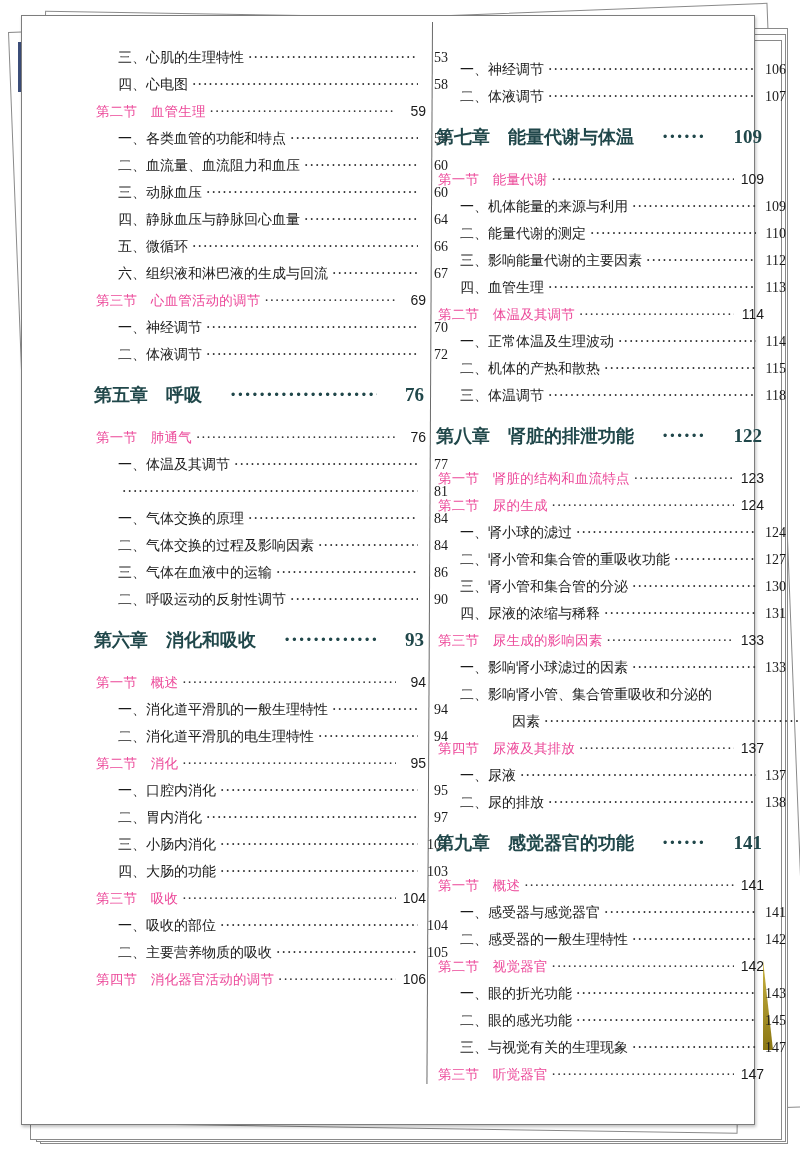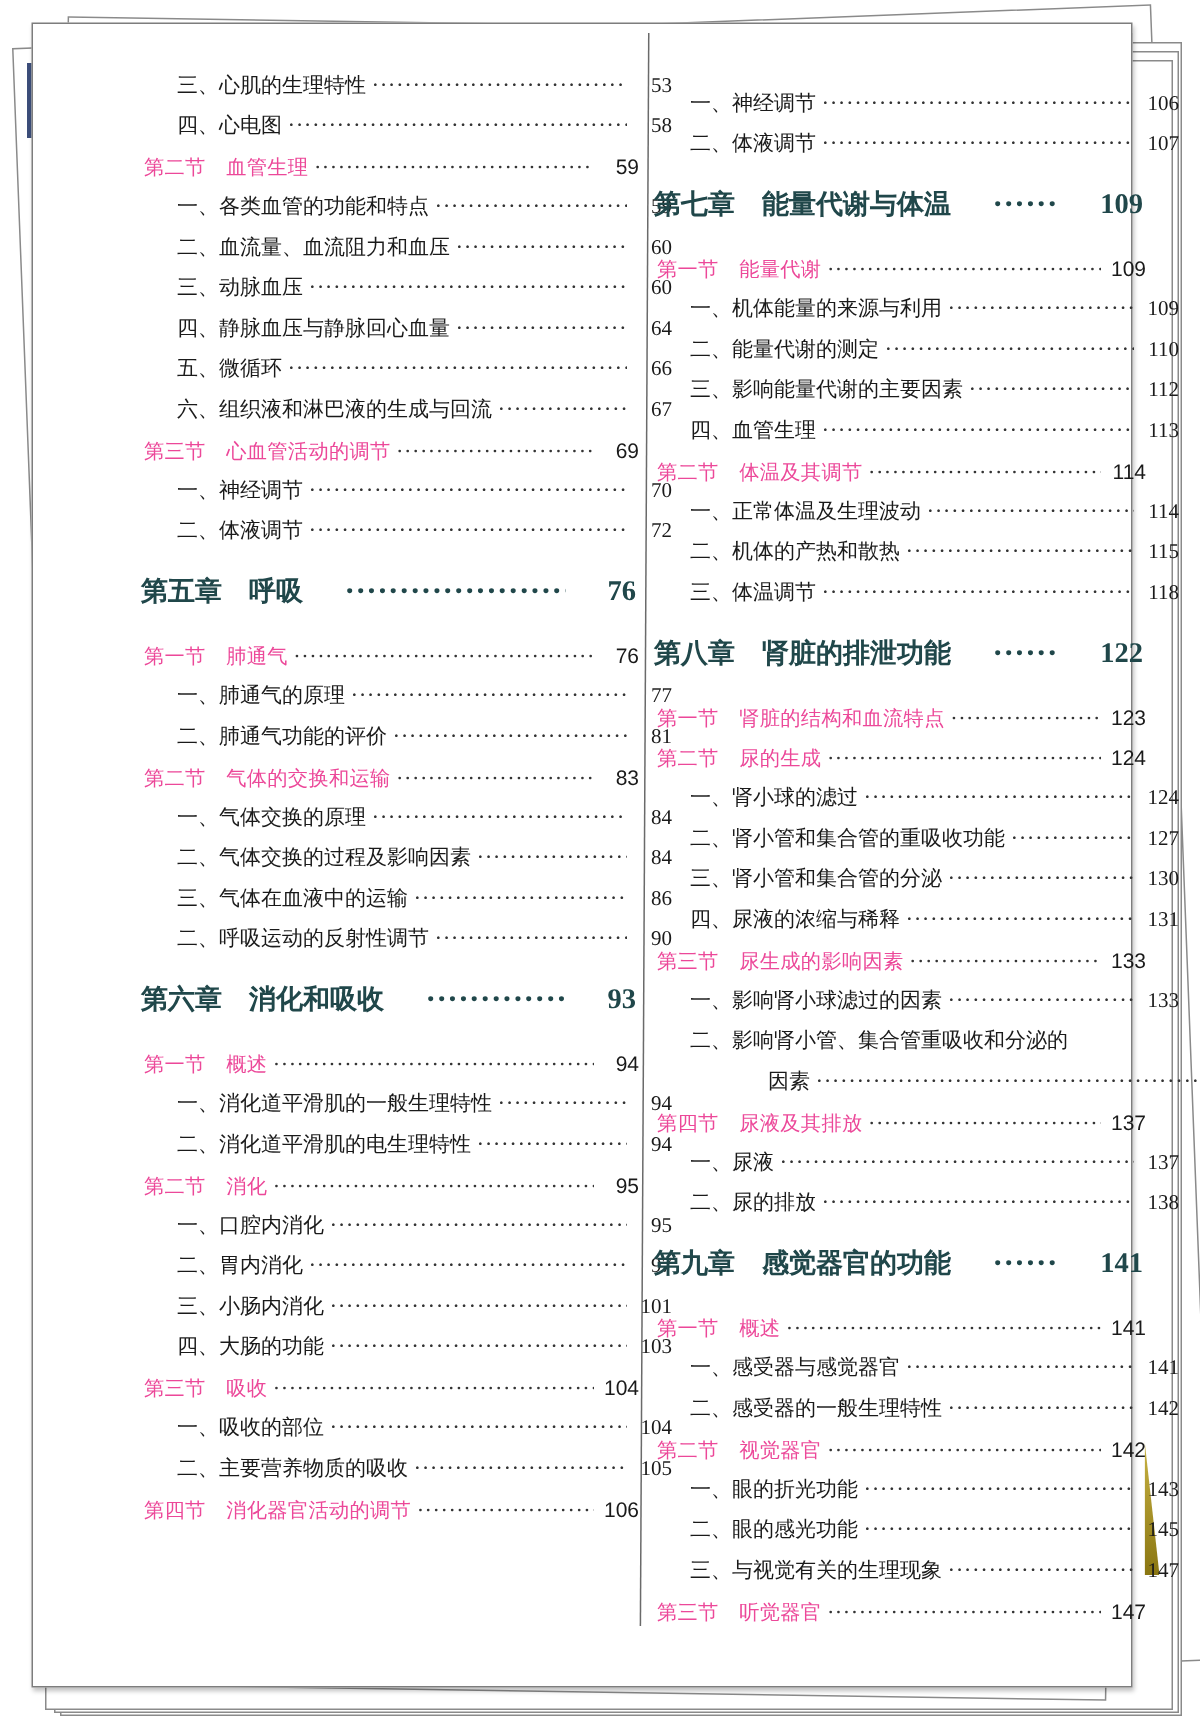--- a/index.html
+++ b/index.html
@@ -130,33 +130,27 @@
       <span class="title">第五章　呼吸</span>
       <span class="dots"></span>
       <span class="page">76</span>
     </div>
     <div class="row section">
       <span class="title">第一节　肺通气</span>
       <span class="dots"></span>
       <span class="page">76</span>
     </div>
     <div class="row item">
-      <span class="title">一、肺通气的原理</span>
+      <span class="title">一、体温及其调节</span>
       <span class="dots"></span>
       <span class="page">77</span>
     </div>
     <div class="row item">
-      <span class="title">二、肺通气功能的评价</span>
       <span class="dots"></span>
       <span class="page">81</span>
-    </div>
-    <div class="row section">
-      <span class="title">第二节　气体的交换和运输</span>
-      <span class="dots"></span>
-      <span class="page">83</span>
     </div>
     <div class="row item">
       <span class="title">一、气体交换的原理</span>
       <span class="dots"></span>
       <span class="page">84</span>
     </div>
     <div class="row item">
       <span class="title">二、气体交换的过程及影响因素</span>
       <span class="dots"></span>
       <span class="page">84</span>

